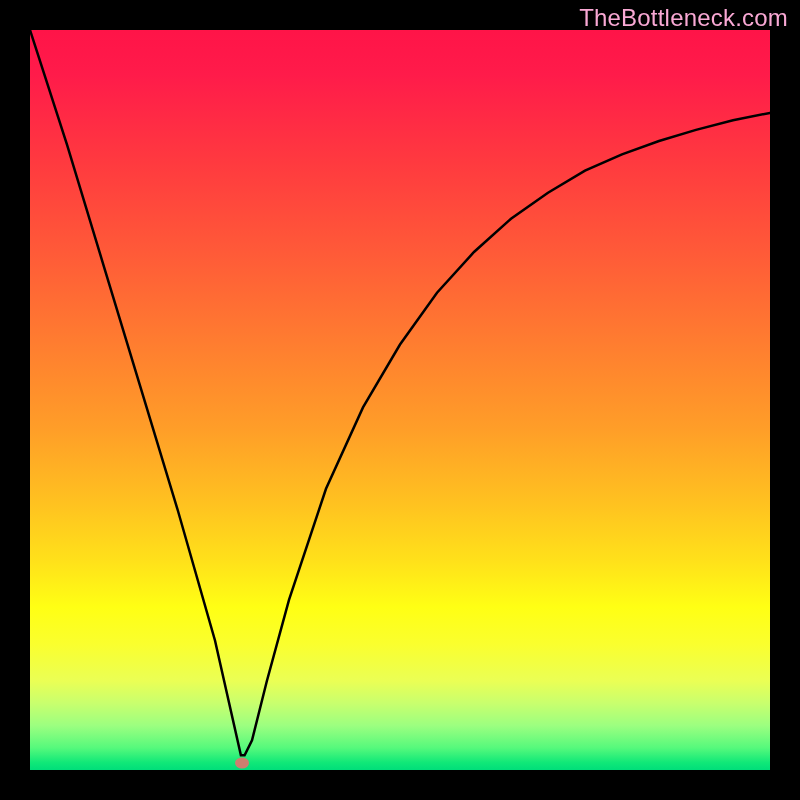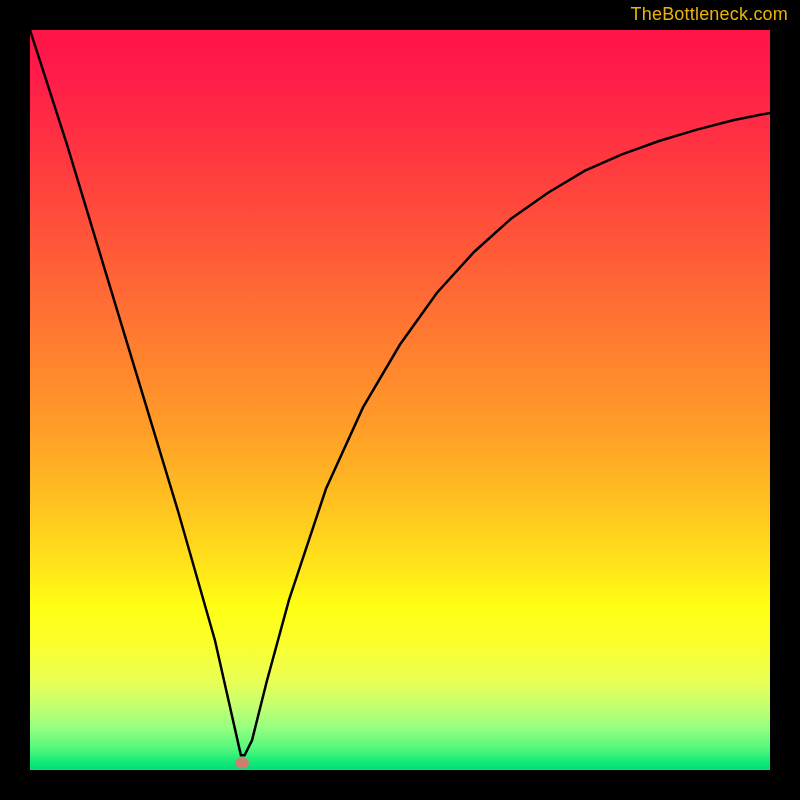--- a/index.html
+++ b/index.html
@@ -14,22 +14,22 @@
   .frame {
     position: relative;
     width: 800px;
     height: 800px;
     background: #000;
   }
   .watermark {
     position: absolute;
     top: 4px;
     right: 12px;
-    color: #eab308;
-    font-size: 18px;
+    color: #f9a8d4;
+    font-size: 24px;
     font-weight: 500;
     letter-spacing: 0.2px;
     z-index: 10;
   }
   .plot-area {
     position: absolute;
     left: 30px;
     top: 30px;
     width: 740px;
     height: 740px;

